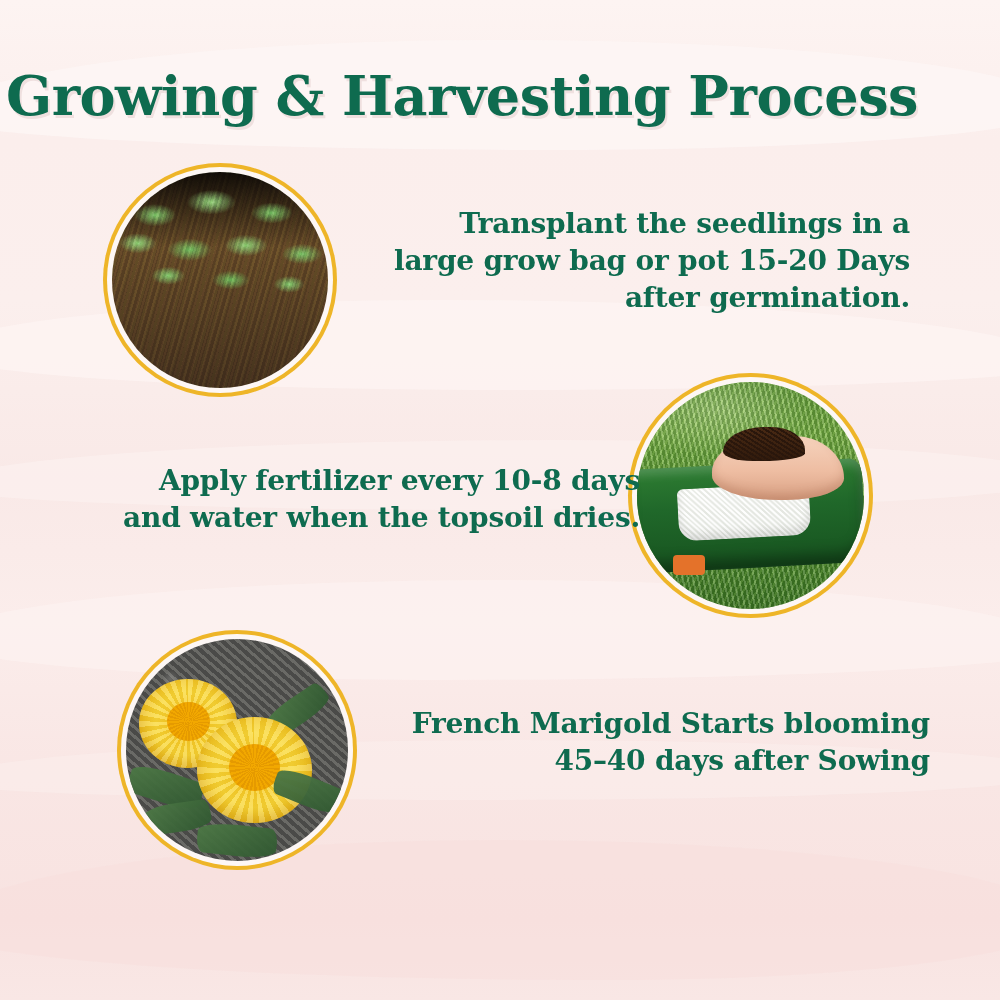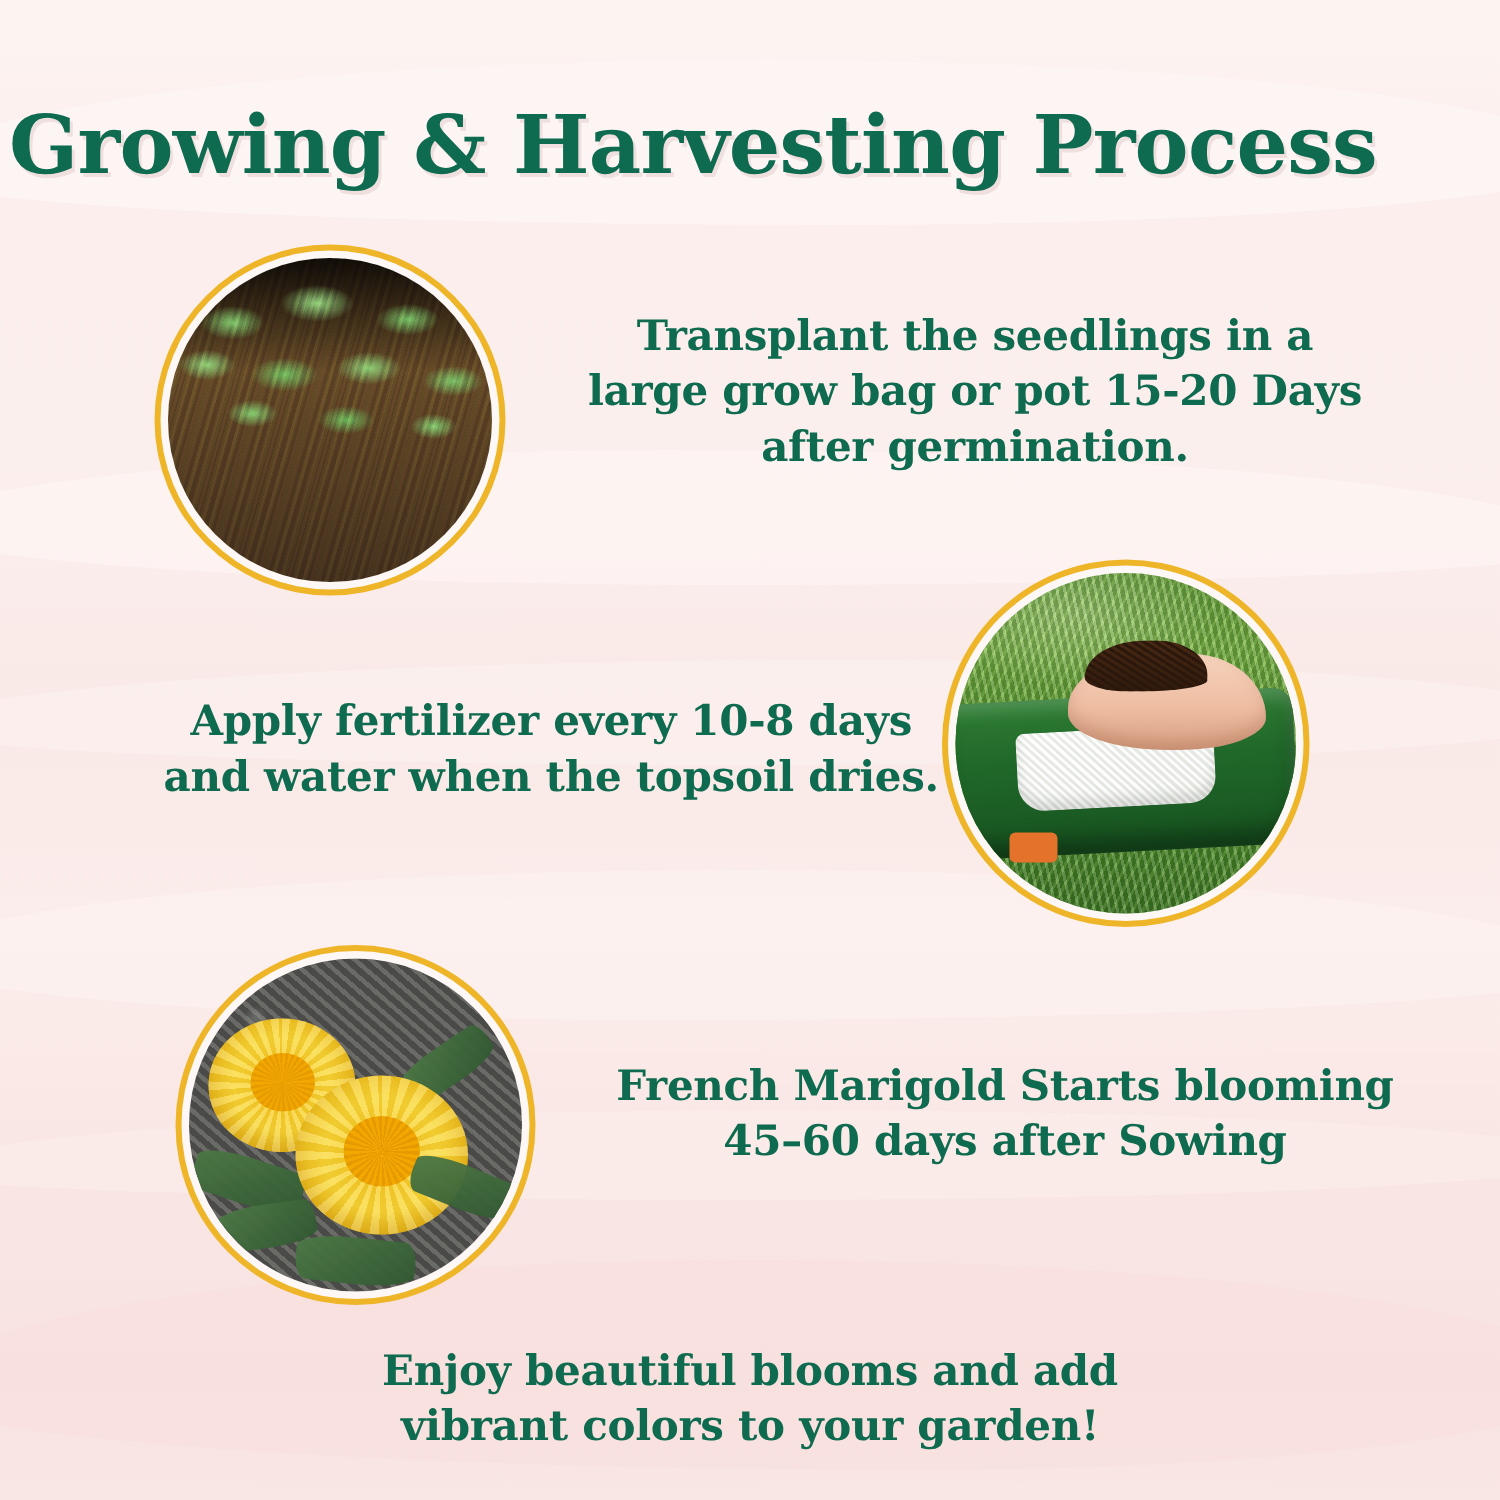--- a/index.html
+++ b/index.html
@@ -287,21 +287,21 @@
             background: radial-gradient(circle, #f4c52a 0%, #d79f12 100%); }
 
   
   .step-text {
     position: absolute;
     font-family: "DejaVu Serif", "Liberation Serif", serif;
     font-weight: 700;
     font-size: 28px;
     line-height: 1.33;
     color: #0e6b4f;
-    text-align: center;
+    text-align: right;
     letter-spacing: -0.2px;
   }
   #text-transplant { left: 390px; top: 205px; width: 520px; }
   #text-fertilize  { left: 95px;  top: 462px; width: 545px; }
   #text-bloom      { left: 410px; top: 705px; width: 520px; }
   #text-enjoy      { left: 240px; top: 895px; width: 520px; }
 </style>
 </head>
 <body>
 
@@ -350,17 +350,16 @@
         <div class="foliage" id="leaf-a"></div>
         <div class="bloom" id="bloom-right"></div>
         <div class="foliage" id="leaf-b"></div>
         <div class="foliage" id="leaf-d"></div>
         <div class="foliage" id="leaf-e"></div>
         <div id="bud"></div>
       </div>
     </div>
   </div>
 
-  <div class="step-text" id="text-bloom">French Marigold Starts blooming 45–60 days after Sowing</div>
-
-  <div class="step-text" id="text-enjoy">Enjoy beautiful blooms and add vibrant colors to your garden!</div>
+  <div class="step-text" id="text-bloom">French Marigold Starts blooming 45–40 days after Sowing</div>
+
 
 </div>
 
 </body></html>

